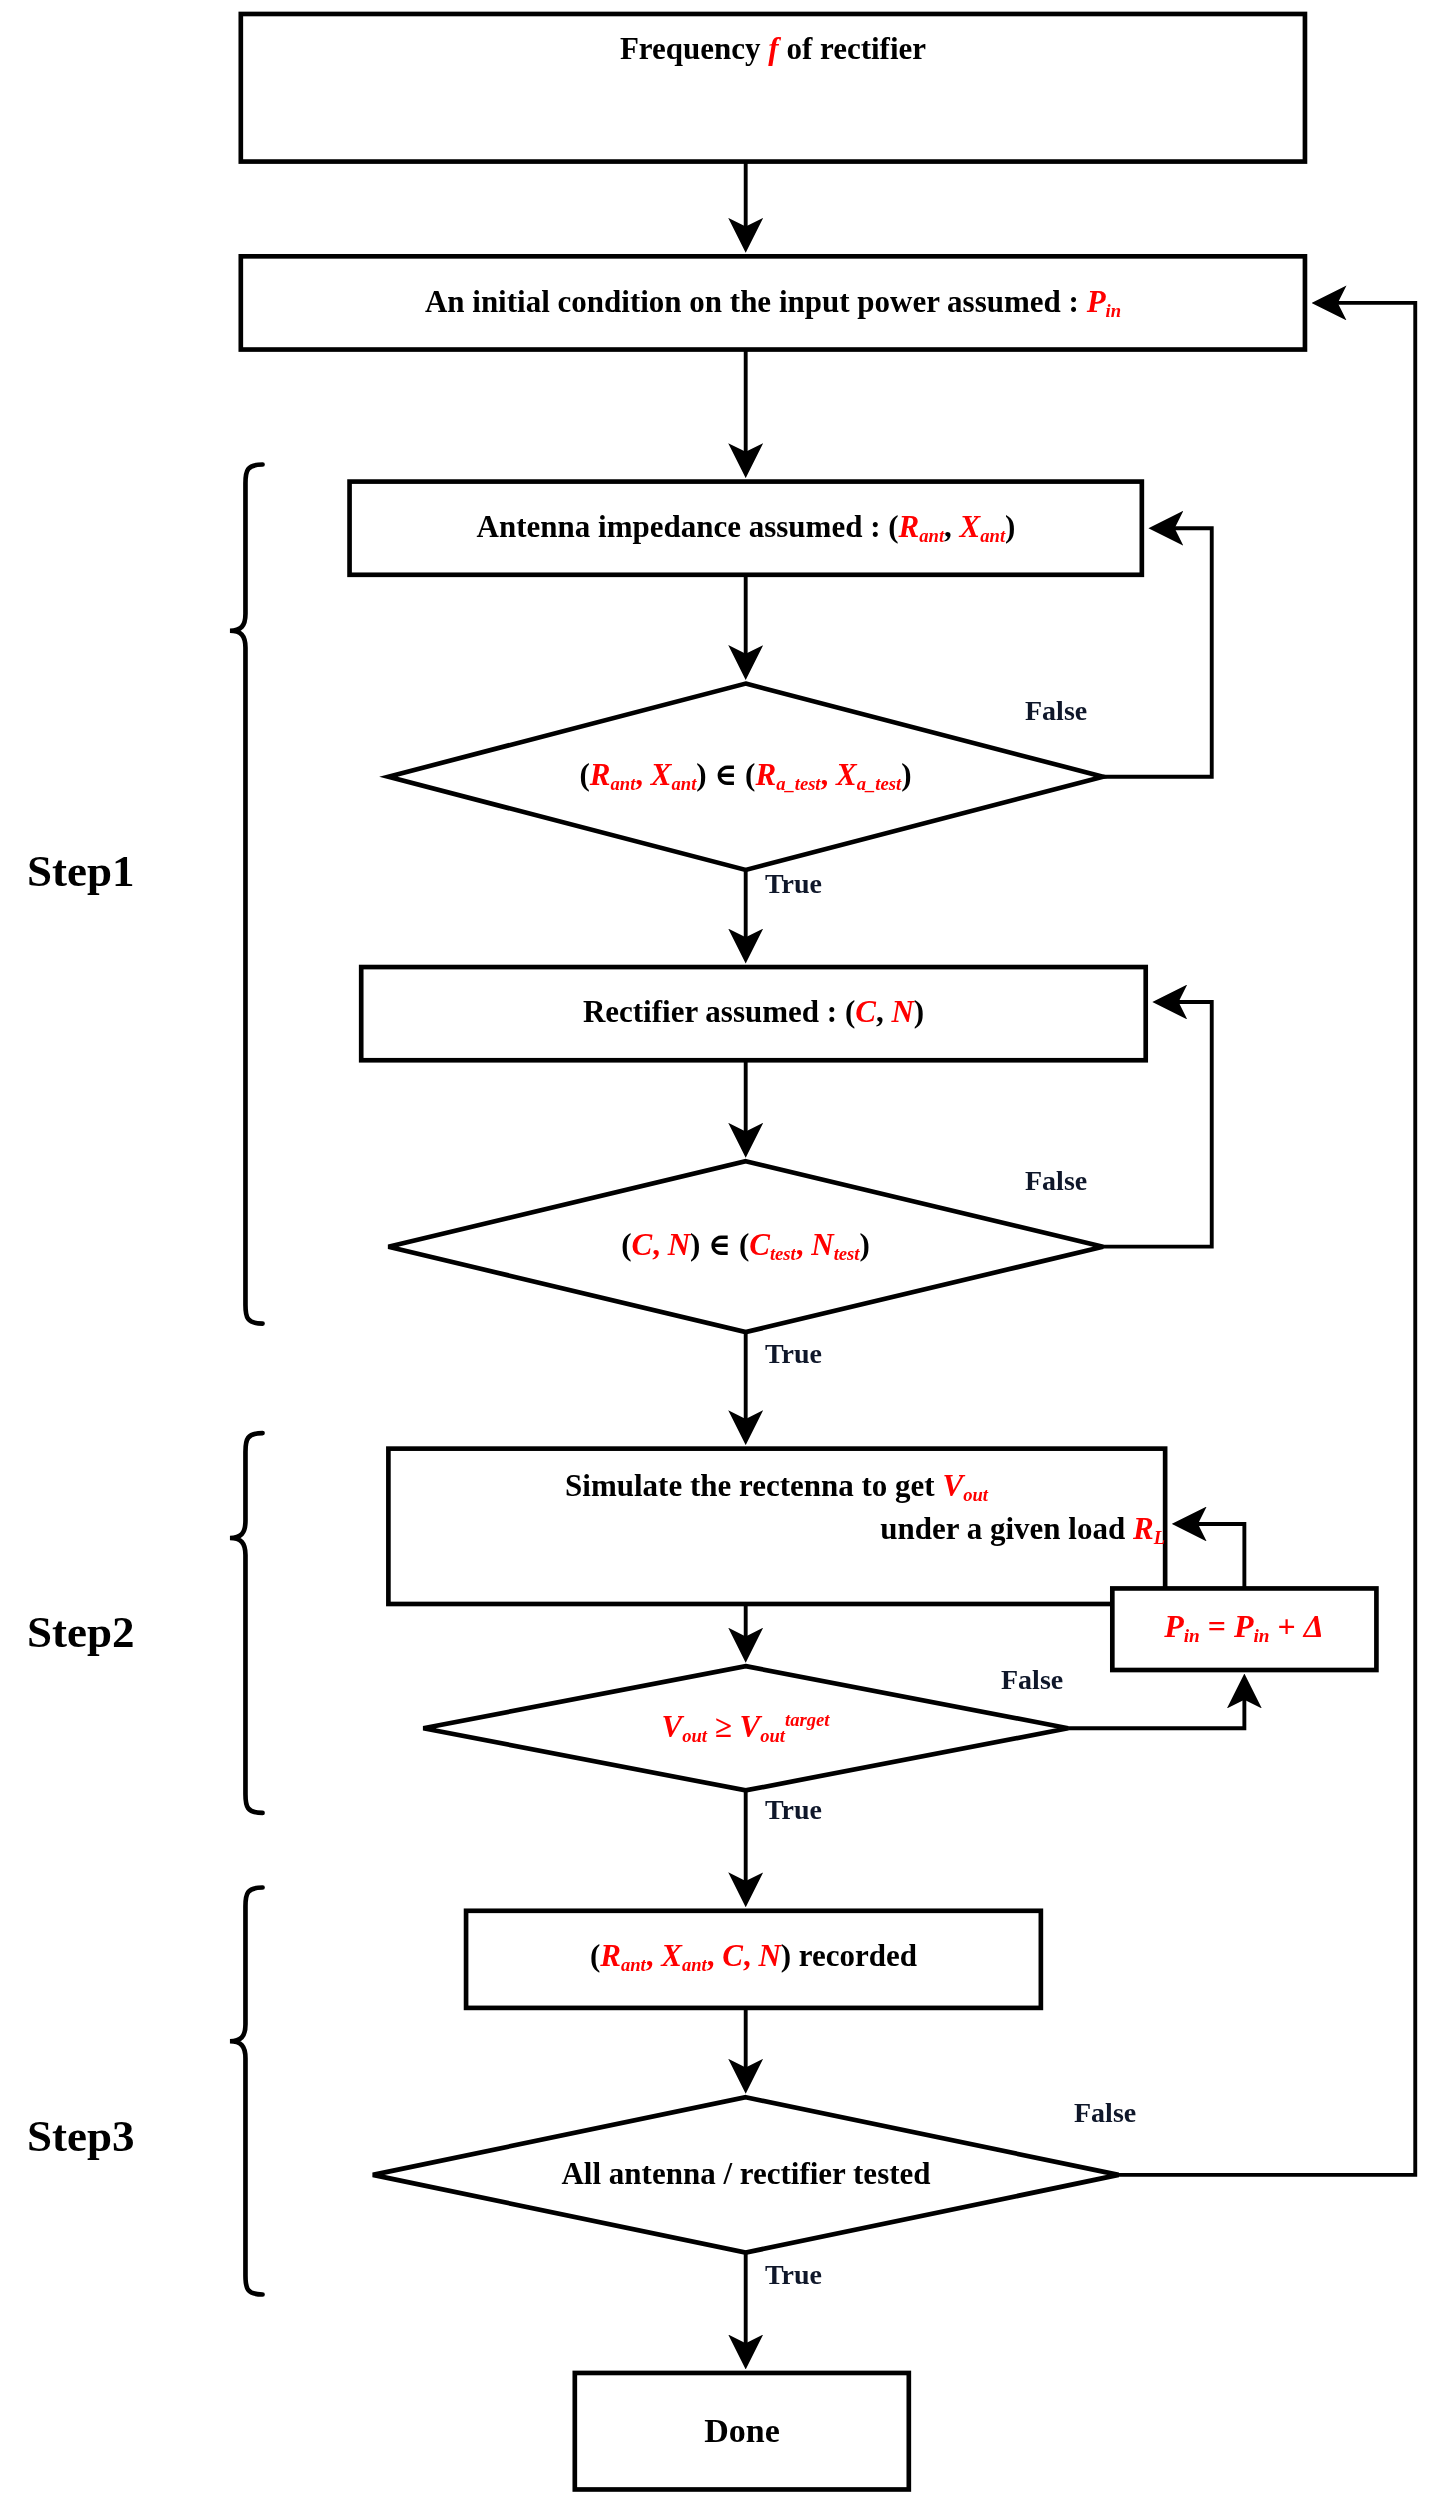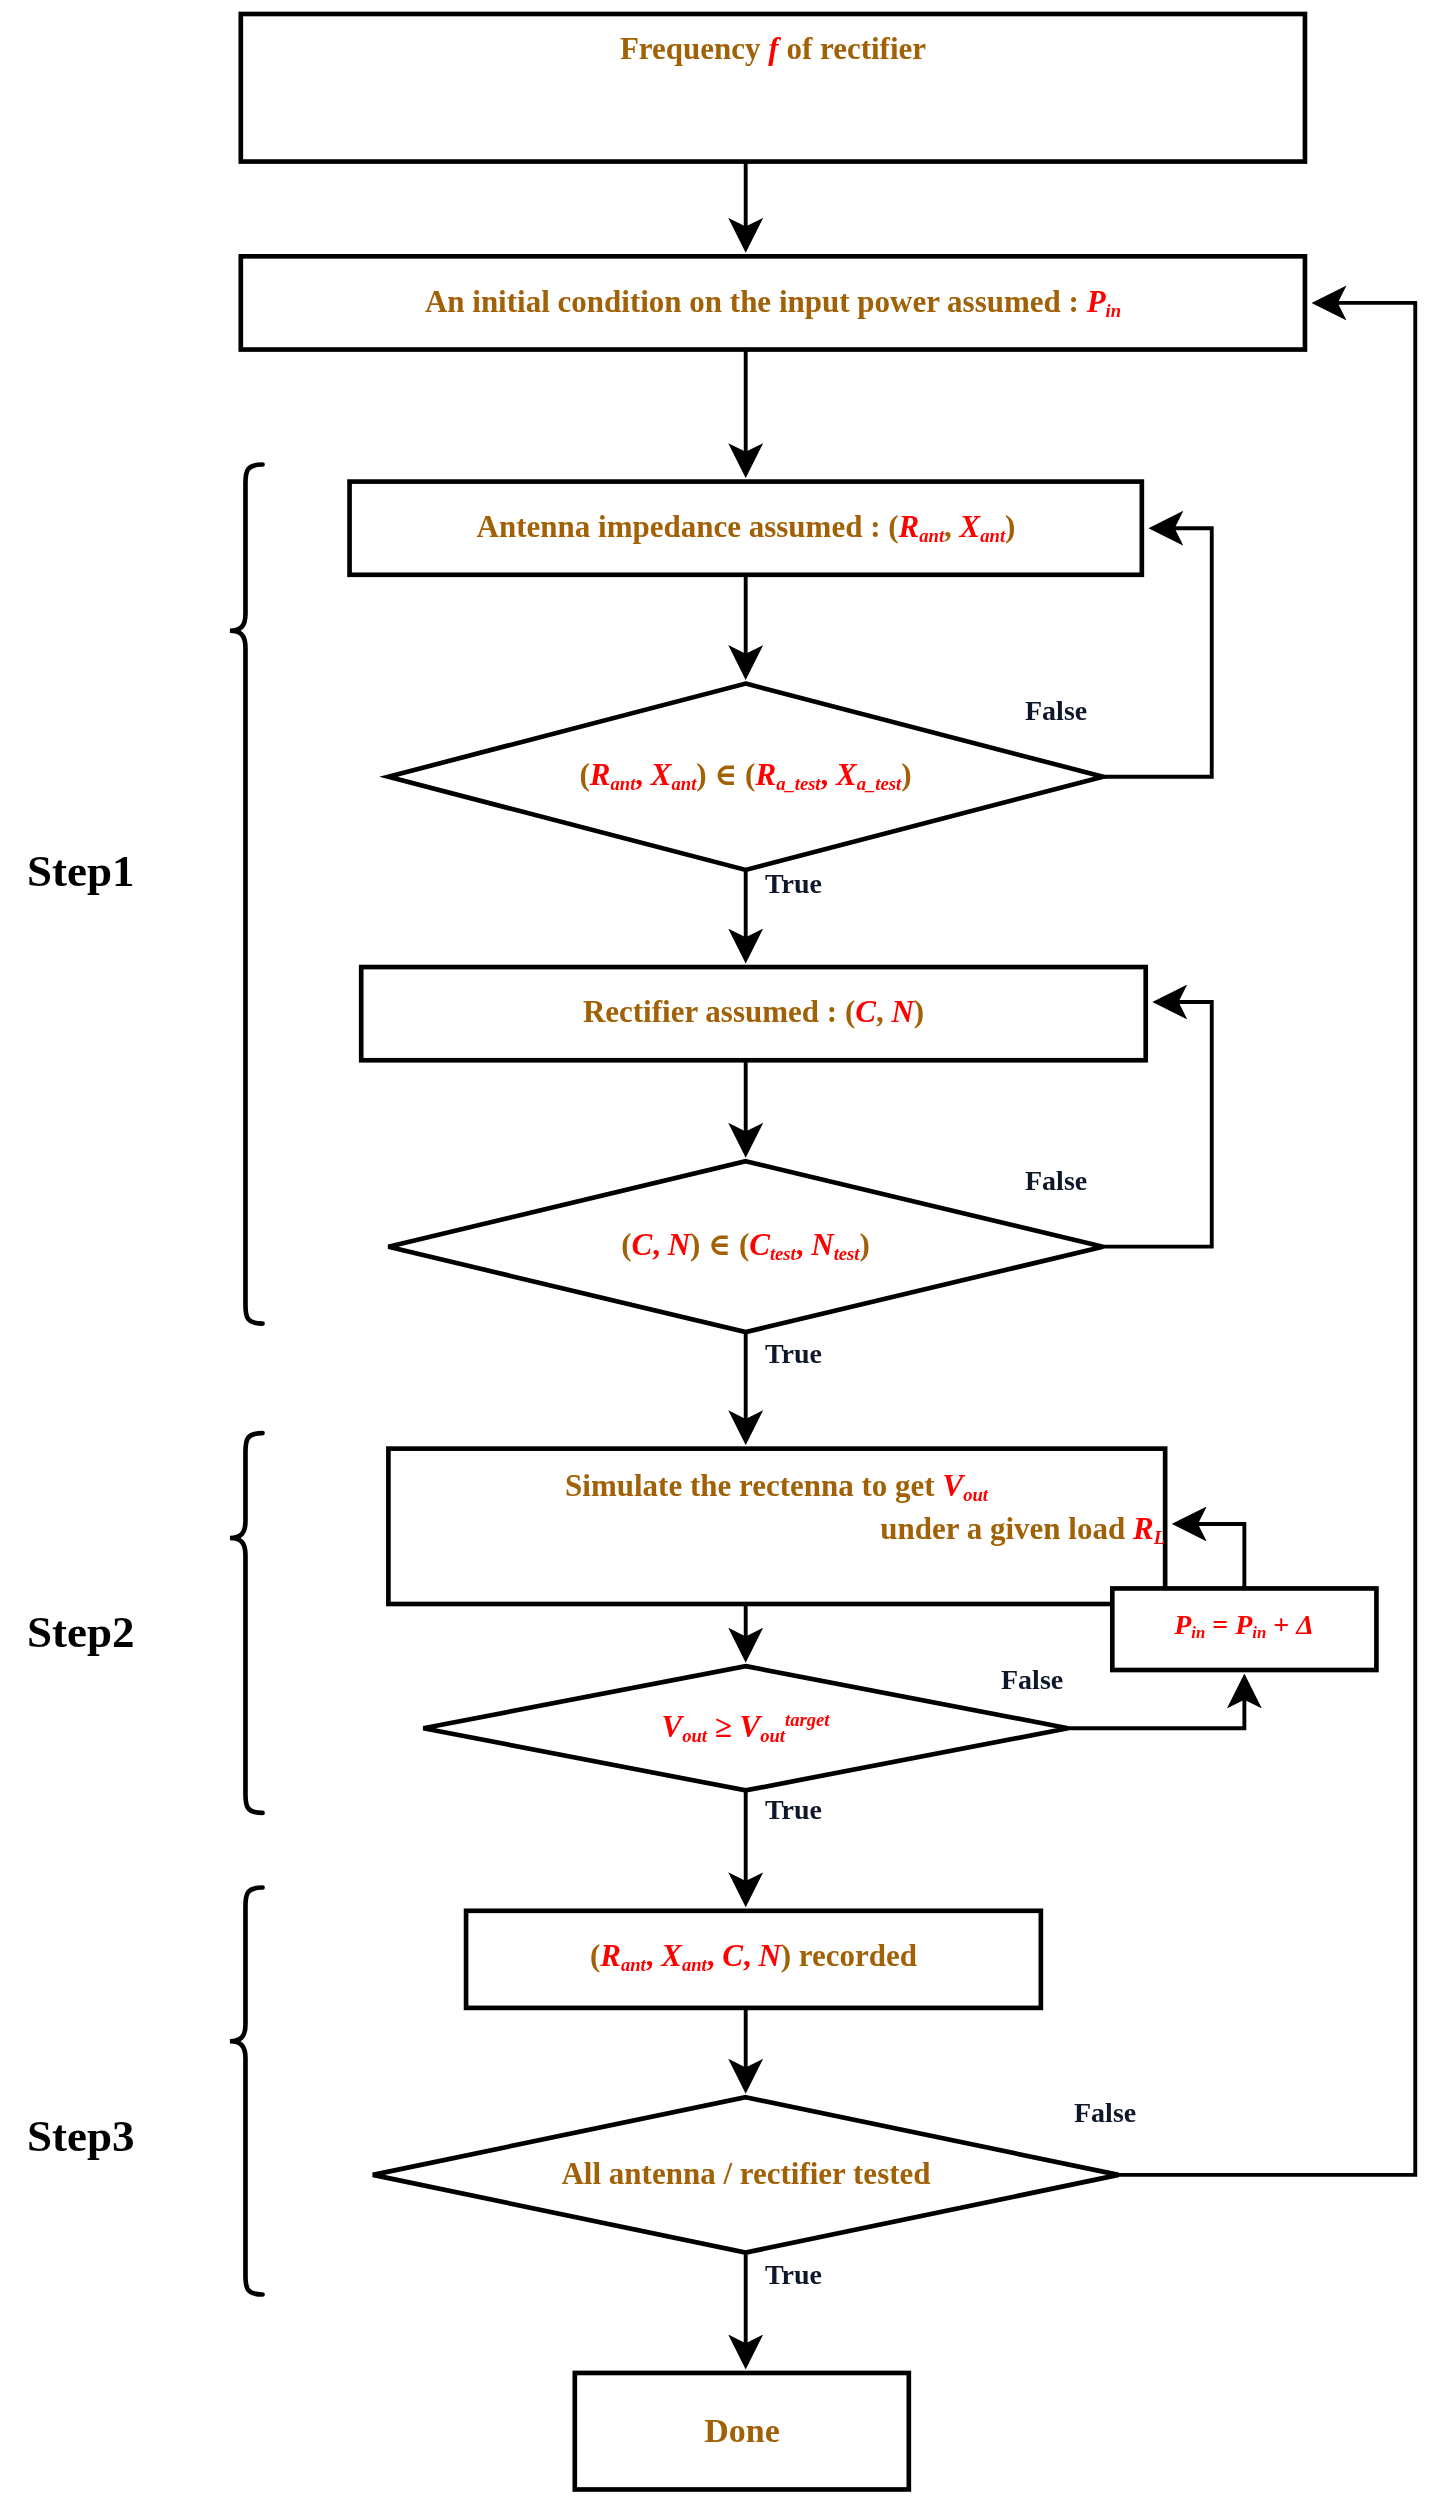--- a/index.html
+++ b/index.html
@@ -28,32 +28,32 @@
     position: absolute;
     text-align: center;
     font-family: "Liberation Serif", "DejaVu Serif", serif;
     font-weight: bold;
     color: #000000;
     line-height: 1.18;
     white-space: nowrap;
     user-select: none;
   }
   .red { color: #ff0000; }
-  .blk { color: #a16207; }
+  .blk { color: #000000; }
   .it  { font-style: italic; }
   sub, sup {
     font-size: 0.60em;
     font-style: italic;
     font-weight: bold;
     line-height: 0;
   }
   sub { vertical-align: -0.26em; }
   sup { vertical-align: 0.58em; }
 
-  .s-36 { font-size: 28px; }
+  .s-36 { font-size: 32px; }
   .s-40 { font-size: 31px; }
   .s-44 { font-size: 34px; }
 
   .step-label {
     position: absolute;
     font-family: "Liberation Serif", "DejaVu Serif", serif;
     font-weight: bold;
     font-size: 45px;
     color: #000000;
     white-space: nowrap;

